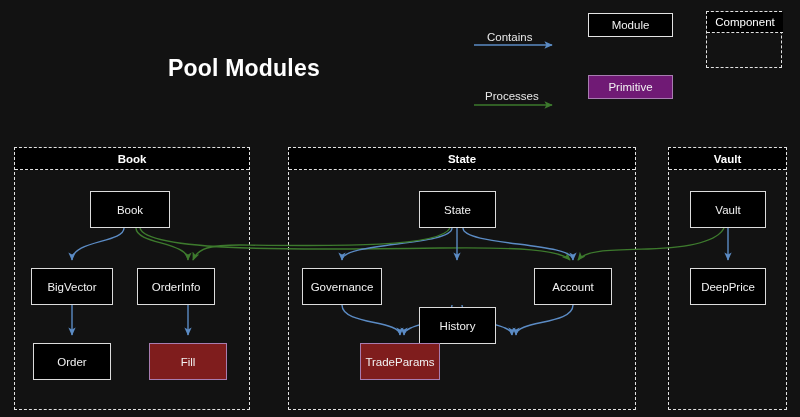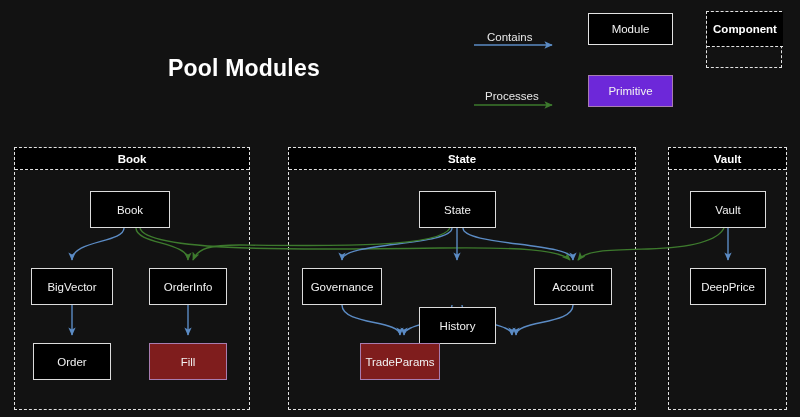--- a/index.html
+++ b/index.html
@@ -32,59 +32,59 @@
     font-size: 11.5px;
     color: #e8e8e8;
     white-space: nowrap;
   }
   #legend-contains-label { left: 487px; top: 31px; }
   #legend-processes-label { left: 485px; top: 90px; }
 
   .legend-box {
     position: absolute;
     width: 85px;
-    height: 32px;
+    height: 24px;
     box-sizing: border-box;
     display: flex;
     align-items: center;
     justify-content: center;
     font-size: 11.5px;
     color: #f2f2f2;
   }
   #legend-module-box {
     left: 588px; top: 13px;
     background: #000000;
     border: 1.3px solid #e3e3e3;
   }
   #legend-primitive-box {
     left: 588px; top: 75px;
-    background: #6d28d9;
+    background: #701a75;
     border: 1.3px solid #a87cb0;
   }
   
   #legend-component {
     position: absolute;
     left: 706px; top: 11px;
     width: 76px; height: 57px;
     box-sizing: border-box;
     border: 1.6px dashed #e3e3e3;
     background: #121212;
   }
   #legend-component-header {
     position: absolute;
     left: 0; top: 0;
-    width: 76px; height: 35px;
+    width: 76px; height: 21px;
     box-sizing: border-box;
     border-bottom: 1.6px dashed #e3e3e3;
     background: #000000;
     display: flex;
     align-items: center;
     justify-content: center;
     font-size: 11.5px;
-    font-weight: bold;
+    font-weight: normal;
     color: #ffffff;
     white-space: nowrap;
   }
   
   .group {
     position: absolute;
     box-sizing: border-box;
     border: 1.7px dashed #e3e3e3;
     background: transparent;
   }
@@ -124,21 +124,21 @@
     background: #000000;
     border: 1.3px solid #dcdcdc;
   }
   .node.primitive {
     background: #7f1d1d;
     border: 1.3px solid #a87cb0;
   }
   
   #node-book      { left: 90px;  top: 191px; width: 80px; }
   #node-bigvector { left: 31px;  top: 268px; width: 82px; }
-  #node-orderinfo { left: 149px; top: 268px; width: 78px; }
+  #node-orderinfo { left: 137px; top: 268px; width: 78px; }
   #node-order     { left: 33px;  top: 343px; width: 78px; }
   #node-fill      { left: 149px; top: 343px; width: 78px; }
   
   #node-state       { left: 419px; top: 191px; width: 77px; }
   #node-governance  { left: 302px; top: 268px; width: 80px; }
   #node-history     { left: 419px; top: 268px; width: 77px; margin-top: 39px; }
   #node-account     { left: 534px; top: 268px; width: 78px; }
   #node-tradeparams { left: 360px; top: 343px; width: 80px; }
   #node-balances    { left: 478px; top: 343px; width: 75px; }
   

